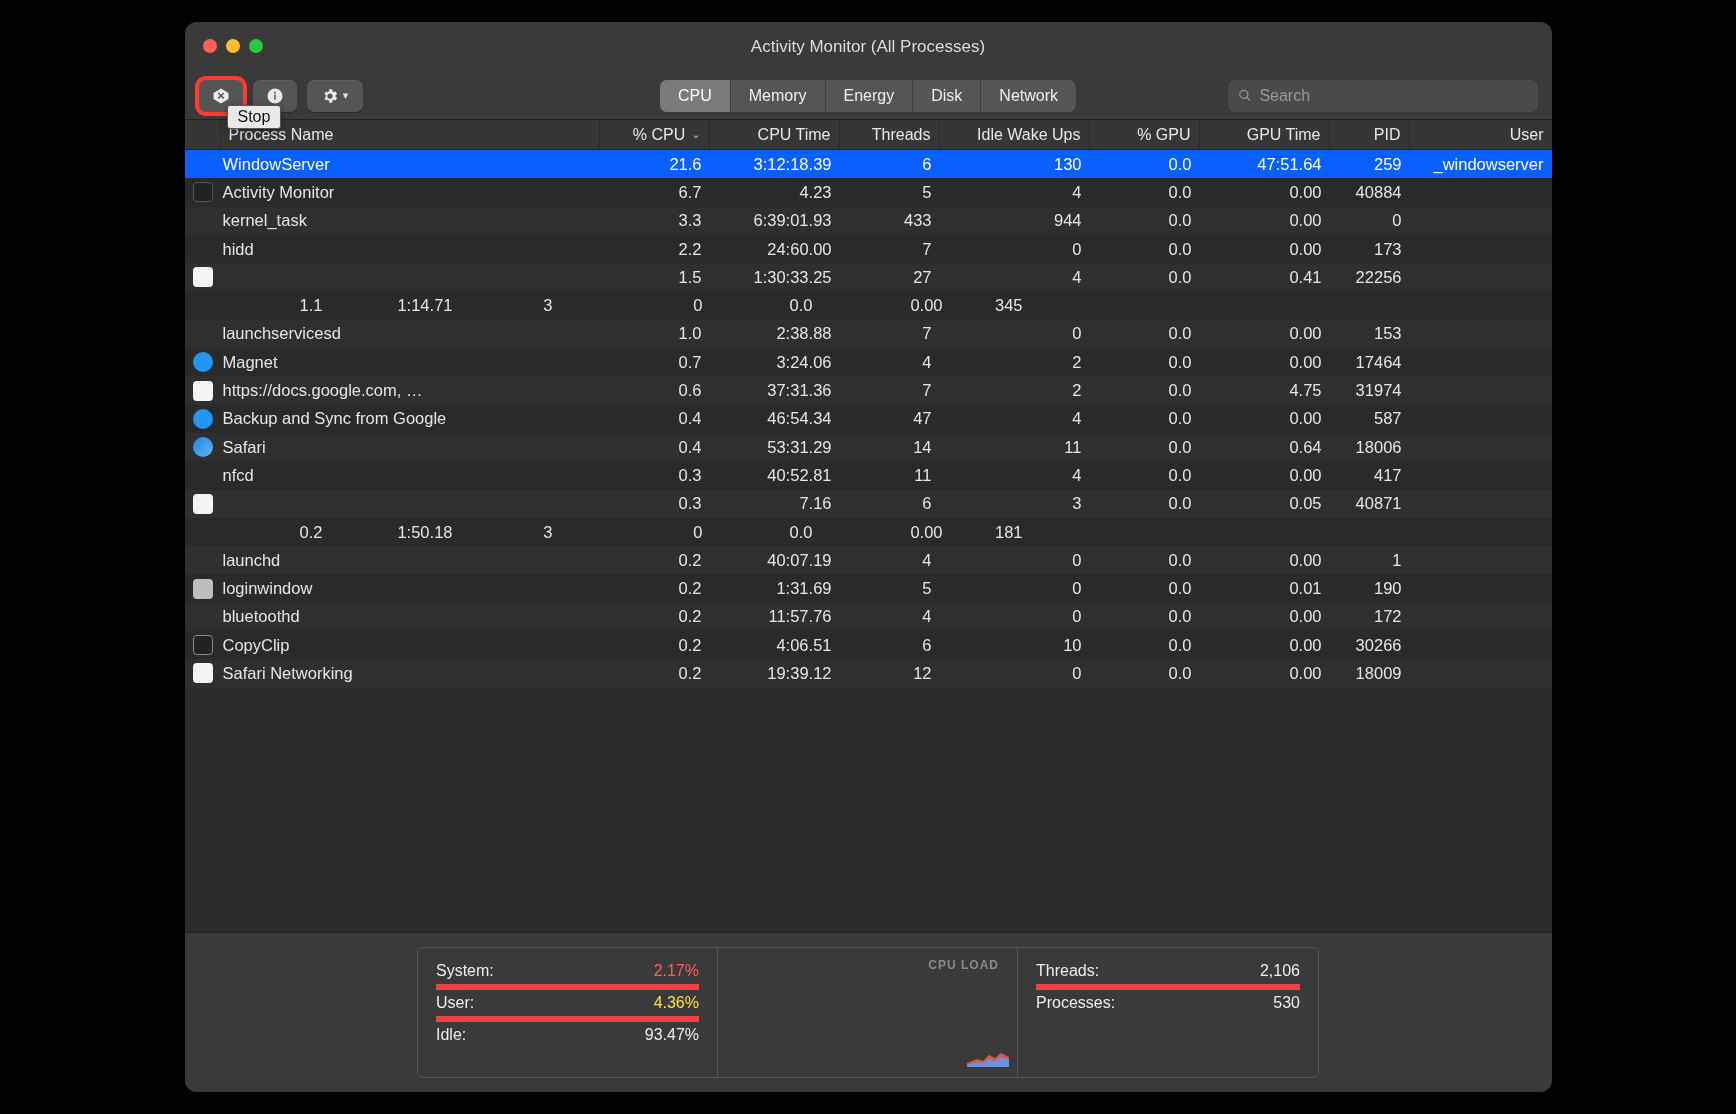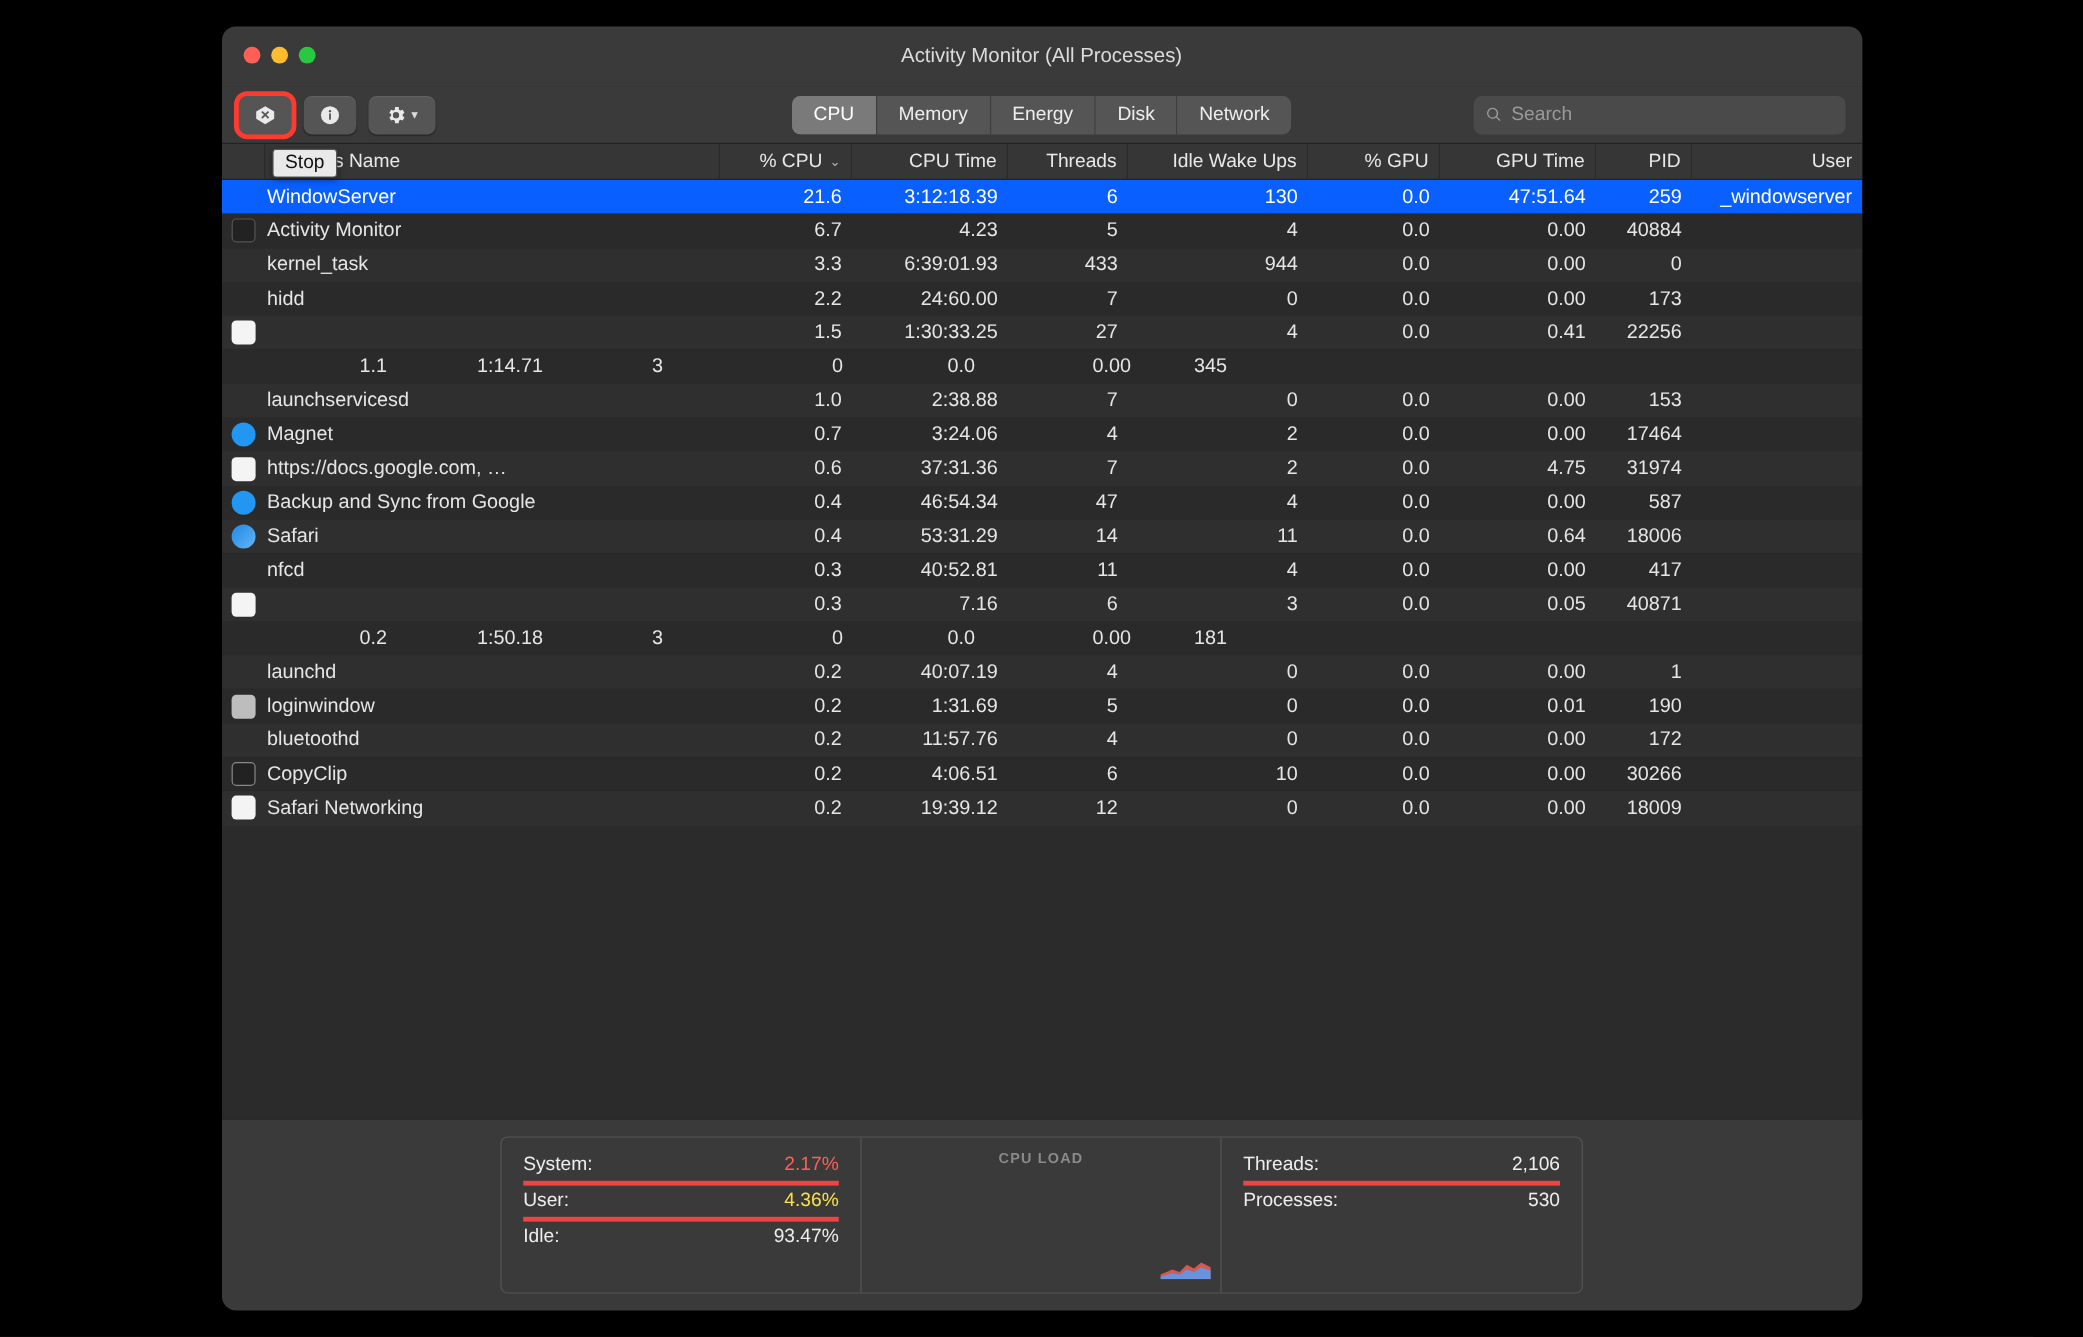--- a/index.html
+++ b/index.html
@@ -117,21 +117,21 @@
     border: none;
     outline: none;
     color: #ddd;
     font-size: 16px;
     width: 100%;
   }
   .search input::placeholder { color: #9a9a9a; }
 
   .tooltip {
     position: absolute;
-    top: 52px;
+    top: 33px;
     left: 42px;
     background: #e9e9e9;
     color: #111;
     font-size: 16px;
     padding: 2px 10px;
     border: 1px solid #555;
     border-radius: 3px;
     z-index: 50;
     box-shadow: 0 2px 6px rgba(0,0,0,0.4);
   }
@@ -192,25 +192,25 @@
     overflow:hidden;
   }
   .panel {
     width: 300px;
     padding: 10px 18px;
     color:#eee;
     font-size: 16px;
     border-right:1px solid #555;
   }
   .panel:last-child{border-right:none;}
-  .stat-row{ display:flex; justify-content:space-between; padding:4px 0; border-bottom:4px solid #ef4444;}
+  .stat-row{ display:flex; justify-content:space-between; padding:4px 0; border-bottom:6px solid #ef4444;}
   .stat-row:last-child{border-bottom:none;}
   .v-red{color:#ff5f57;}
   .v-blue{color:#fde047;}
-  .panel.center{ display:flex; flex-direction:column; align-items:center; position:relative;}
+  .panel.center{ display:flex; flex-direction:column; align-items:flex-end; position:relative;}
   .cpu-load-label{ font-size:12px; color:#8a8a8a; letter-spacing:1px; font-weight:600; margin-top:0;}
   .mini-graph{ position:absolute; bottom:6px; right:8px;}
   .mini-graph svg{ width:42px; height:22px;}
 </style>
 </head>
 <body>
 
 <div class="window">
 
   <div class="titlebar">

